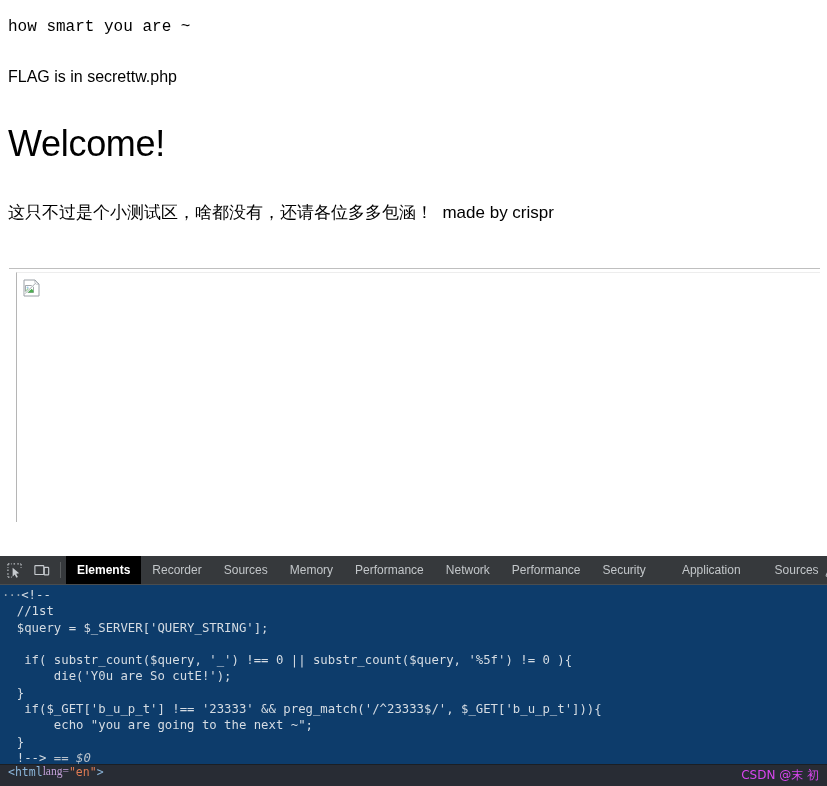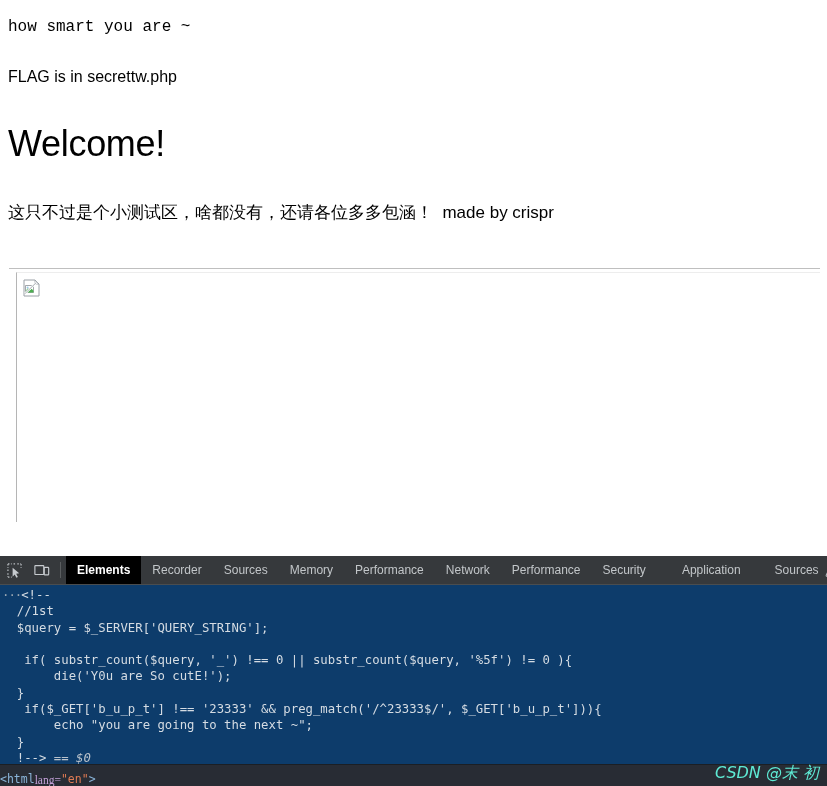--- a/index.html
+++ b/index.html
@@ -155,39 +155,39 @@
   }
   .code .ellip { color: #9aa7b2; letter-spacing: -1px; }
   .code .varref { color: #b9c2cb; font-style: italic; }
 
   .dt-breadcrumb {
     height: 21px;
     min-height: 21px;
     background: #282c34;
     border-top: 1px solid #1b1f24;
     display: flex;
-    align-items: flex-end;
+    align-items: flex-start;
+    padding-left: 8px;
     font-family: "DejaVu Sans Mono", "Liberation Mono", monospace;
     font-size: 11.5px;
     position: relative;
   }
   .bc-tag { color: #8ab4d8; }
   .bc-attr { color: #c3a0d8; font-family: Liberation Serif, serif; }
   .bc-val { color: #e07b53; }
   .bc-punct { color: #8ab4d8; }
 
   .watermark {
     position: absolute;
     right: 8px;
     bottom: 2px;
-    font-size: 16px;
-    color: #5eead4;
+    font-size: 12px;
+    color: #d946ef;
     font-family: "DejaVu Sans", "Liberation Sans", sans-serif;
     pointer-events: none;
-    font-style: italic;
   }
 </style>
 </head>
 <body>
 
 <div id="page-area">
   <div class="page-inner">
 
     <p class="para p1">how smart you are ~</p>
 

